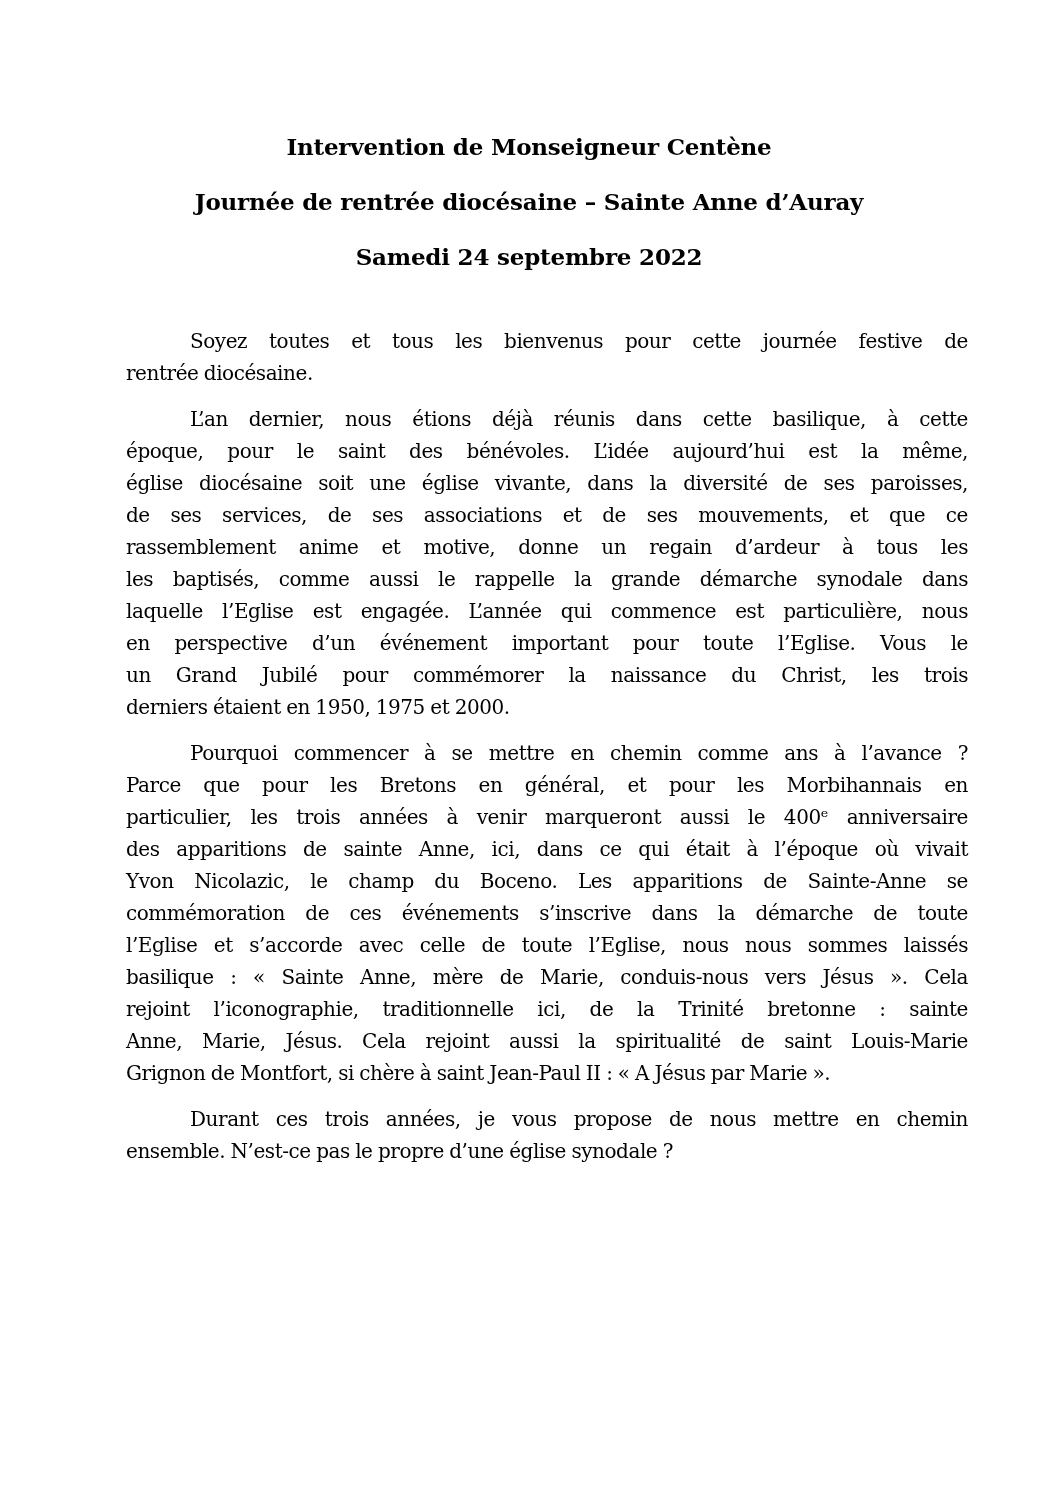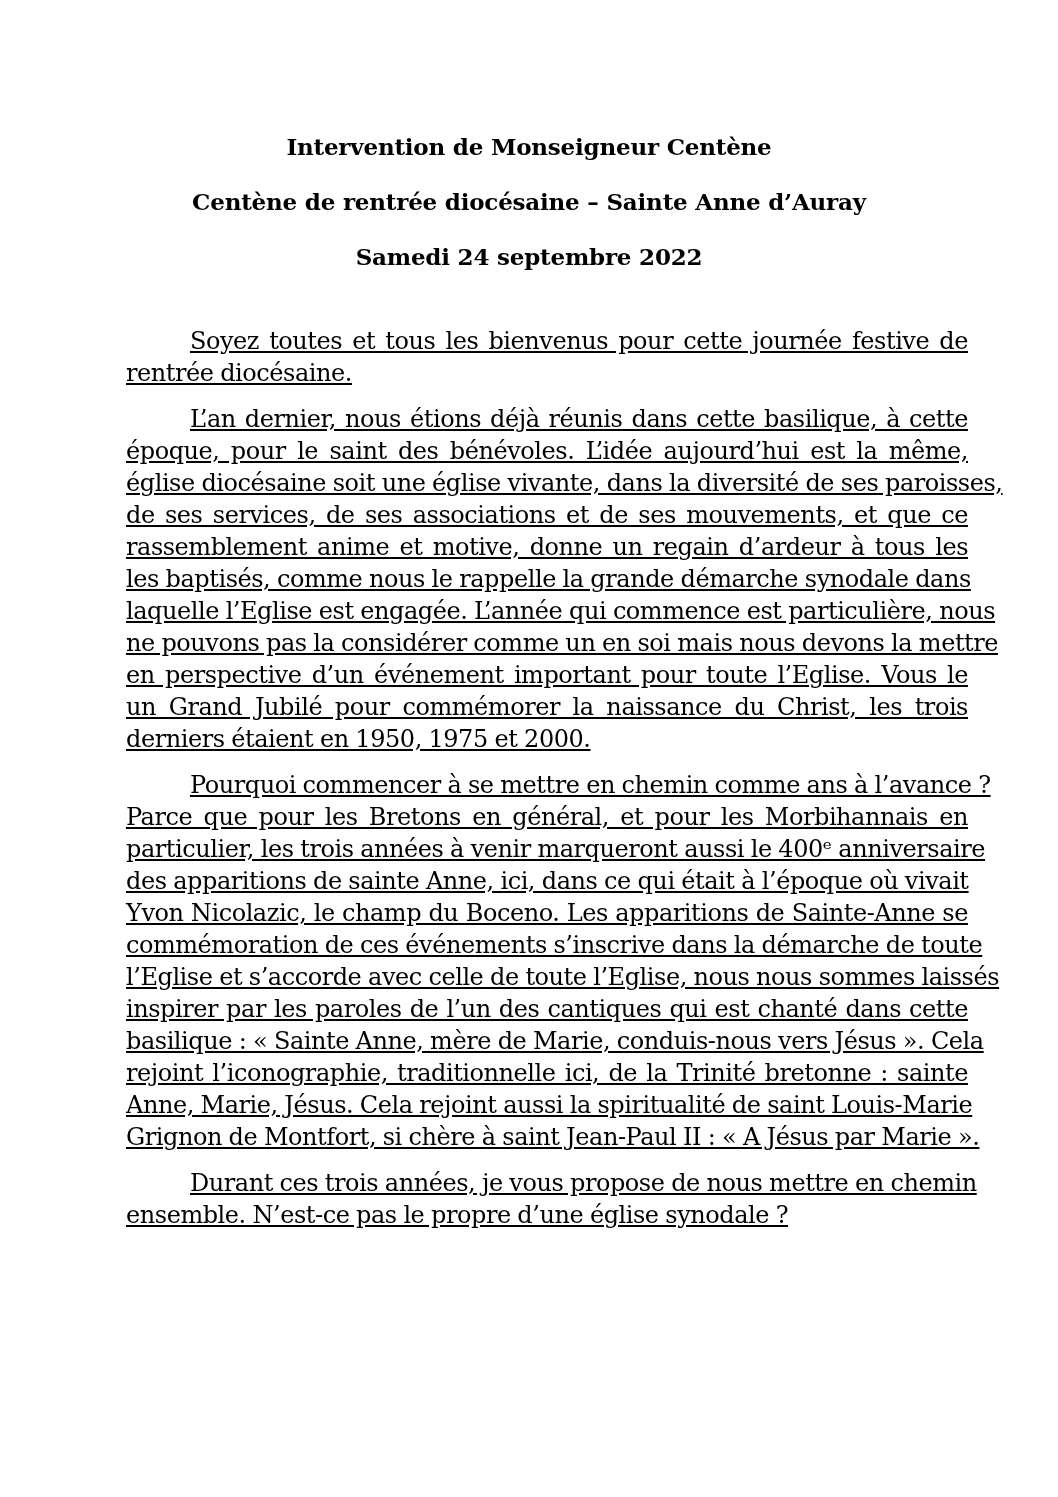--- a/index.html
+++ b/index.html
@@ -4,63 +4,61 @@
 <style>
   html, body { margin: 0; padding: 0; background: #ffffff; }
   body { width: 1058px; height: 1497px; position: relative; overflow: hidden;
          font-family: "DejaVu Serif", "Liberation Serif", serif; color: #000; }
   .page { position: absolute; left: 0; top: 0; width: 1058px; height: 1497px; background: #fff; }
   .titles { position: absolute; left: 0; top: 127px; width: 1058px; text-align: center; }
   .title-line { font-weight: bold; font-size: 23px; height: 55px; line-height: 40px;
                 letter-spacing: -0.2px; }
   .body { position: absolute; left: 126px; top: 325px; width: 842px; }
   .para { margin: 0 0 14px 0; }
-  .line { display: block; font-size: 24px; line-height: 32px; height: 32px;
+  .line { display: block; font-size: 20px; line-height: 32px; height: 32px;
           text-align: justify; text-align-last: justify; white-space: nowrap;
-          letter-spacing: -0.45px; word-spacing: -0.5px; overflow: visible; text-decoration: underline; }
+          letter-spacing: -0.45px; word-spacing: -0.5px; overflow: visible; }
   .line.first { padding-left: 64px; }
   .line.last { text-align-last: left; }
 </style>
 </head>
 <body>
 
 <div class="page">
   <div class="titles">
     <div class="title-line">Intervention de Monseigneur Centène</div>
-    <div class="title-line">Centène de rentrée diocésaine – Sainte Anne d’Auray</div>
+    <div class="title-line">Journée de rentrée diocésaine – Sainte Anne d’Auray</div>
     <div class="title-line">Samedi 24 septembre 2022</div>
   </div>
 
   <div class="body" id="body">
     <div class="para">
         <span class="line first">Soyez toutes et tous les bienvenus pour cette journée festive de</span>
         <span class="line last">rentrée diocésaine.</span>
       </div>
     <div class="para">
         <span class="line first">L’an dernier, nous étions déjà réunis dans cette basilique, à cette</span>
         <span class="line">époque, pour le saint des bénévoles. L’idée aujourd’hui est la même,</span>
         <span class="line">église diocésaine soit une église vivante, dans la diversité de ses paroisses,</span>
         <span class="line">de ses services, de ses associations et de ses mouvements, et que ce</span>
         <span class="line">rassemblement anime et motive, donne un regain d’ardeur à tous les</span>
-        <span class="line">les baptisés, comme nous le rappelle la grande démarche synodale dans</span>
+        <span class="line">les baptisés, comme aussi le rappelle la grande démarche synodale dans</span>
         <span class="line">laquelle l’Eglise est engagée. L’année qui commence est particulière, nous</span>
-        <span class="line">ne pouvons pas la considérer comme un en soi mais nous devons la mettre</span>
         <span class="line">en perspective d’un événement important pour toute l’Eglise. Vous le</span>
         <span class="line">un Grand Jubilé pour commémorer la naissance du Christ, les trois</span>
         <span class="line last">derniers étaient en 1950, 1975 et 2000.</span>
       </div>
     <div class="para">
         <span class="line first">Pourquoi commencer à se mettre en chemin comme ans à l’avance ?</span>
         <span class="line">Parce que pour les Bretons en général, et pour les Morbihannais en</span>
         <span class="line">particulier, les trois années à venir marqueront aussi le 400ᵉ anniversaire</span>
         <span class="line">des apparitions de sainte Anne, ici, dans ce qui était à l’époque où vivait</span>
         <span class="line">Yvon Nicolazic, le champ du Boceno. Les apparitions de Sainte-Anne se</span>
         <span class="line">commémoration de ces événements s’inscrive dans la démarche de toute</span>
         <span class="line">l’Eglise et s’accorde avec celle de toute l’Eglise, nous nous sommes laissés</span>
-        <span class="line">inspirer par les paroles de l’un des cantiques qui est chanté dans cette</span>
         <span class="line">basilique : « Sainte Anne, mère de Marie, conduis-nous vers Jésus ». Cela</span>
         <span class="line">rejoint l’iconographie, traditionnelle ici, de la Trinité bretonne : sainte</span>
         <span class="line">Anne, Marie, Jésus. Cela rejoint aussi la spiritualité de saint Louis-Marie</span>
         <span class="line last">Grignon de Montfort, si chère à saint Jean-Paul II : « A Jésus par Marie ».</span>
       </div>
     <div class="para">
         <span class="line first">Durant ces trois années, je vous propose de nous mettre en chemin</span>
         <span class="line last">ensemble. N’est-ce pas le propre d’une église synodale ?</span>
       </div>
   </div>

